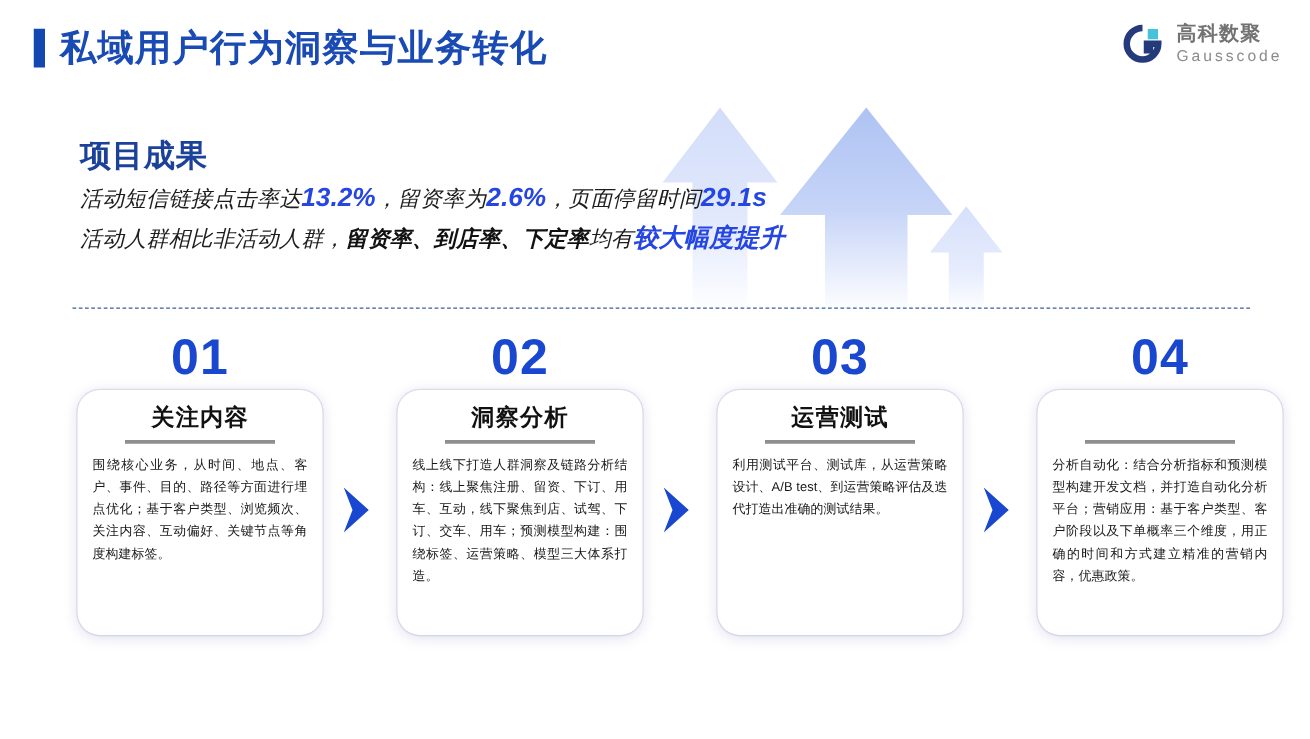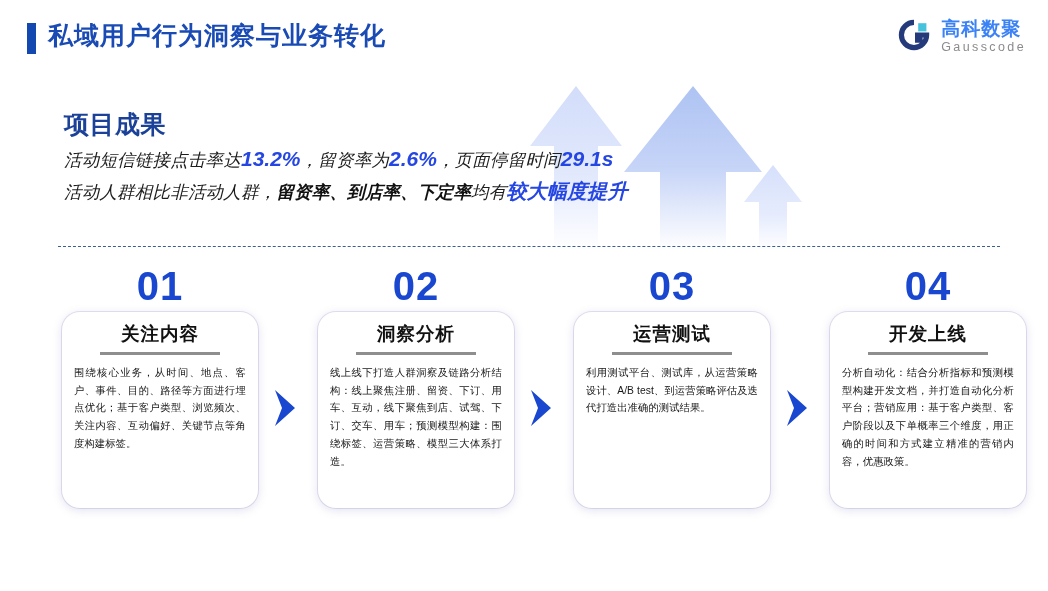--- a/index.html
+++ b/index.html
@@ -27,21 +27,21 @@
   }
   #title-bar {
     position: absolute;
     left: 27px; top: 23px;
     width: 9px; height: 31px;
     background: #1348b0;
   }
   #page-title {
     position: absolute;
     left: 48px; top: 19px;
-    font-size: 25px;
+    font-size: 29px;
     font-weight: bold;
     color: #1a4bb5;
     letter-spacing: 1px;
     white-space: nowrap;
   }
 
   
   #logo {
     position: absolute;
     right: 22px; top: 19px;
@@ -52,23 +52,23 @@
   #logo-mark {
     position: relative;
     width: 34px; height: 34px;
   }
   #logo-text {
     display: flex;
     flex-direction: column;
     line-height: 1;
   }
   #logo-cn {
-    font-size: 19px;
-    font-weight: bold;
-    color: #3b82f6;
+    font-size: 16px;
+    font-weight: bold;
+    color: #737373;
     letter-spacing: 1px;
   }
   #logo-en {
     font-size: 12.5px;
     color: #8b8b8b;
     letter-spacing: 2.4px;
     margin-top: 3px;
   }
 
   
@@ -300,20 +300,19 @@
       </div>
     </div>
 
     <svg class="chevron" style="left:784px;" viewBox="0 0 26 40">
       <path d="M3 2 L23 20 L3 38 L10 20 Z" fill="#1a47cf"></path>
     </svg>
 
     <div class="step" style="left:830px;">
       <div class="step-num">04</div>
       <div class="card">
-        <div class="card-title">开发上线</div>
         <div class="card-rule"></div>
         <div class="card-body">分析自动化：结合分析指标和预测模型构建开发文档，并打造自动化分析平台；营销应用：基于客户类型、客户阶段以及下单概率三个维度，用正确的时间和方式建立精准的营销内容，优惠政策。</div>
       </div>
     </div>
 
   </div>
 </div>
 
 </body></html>

